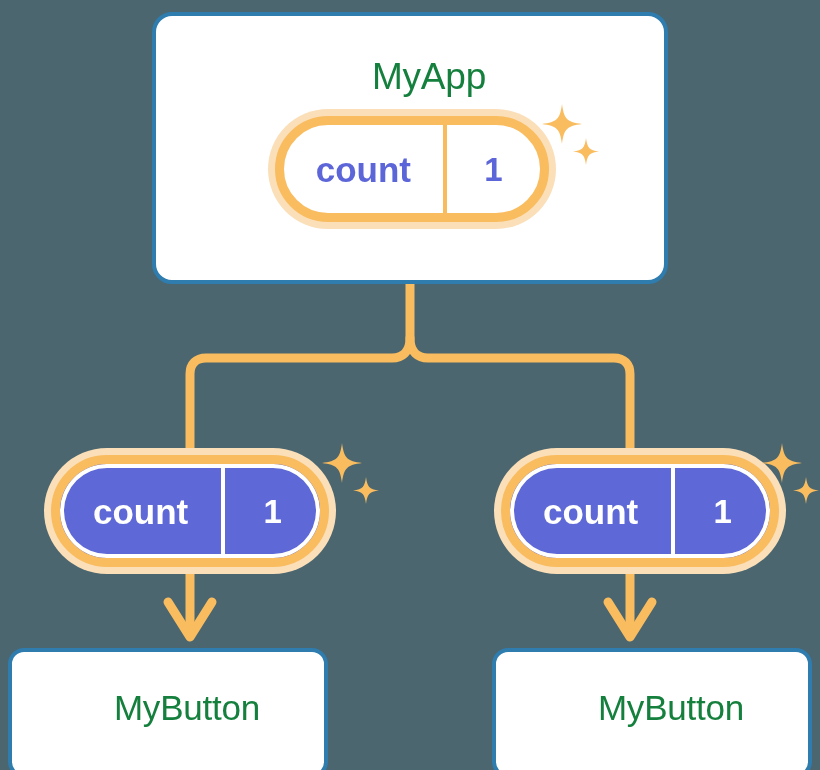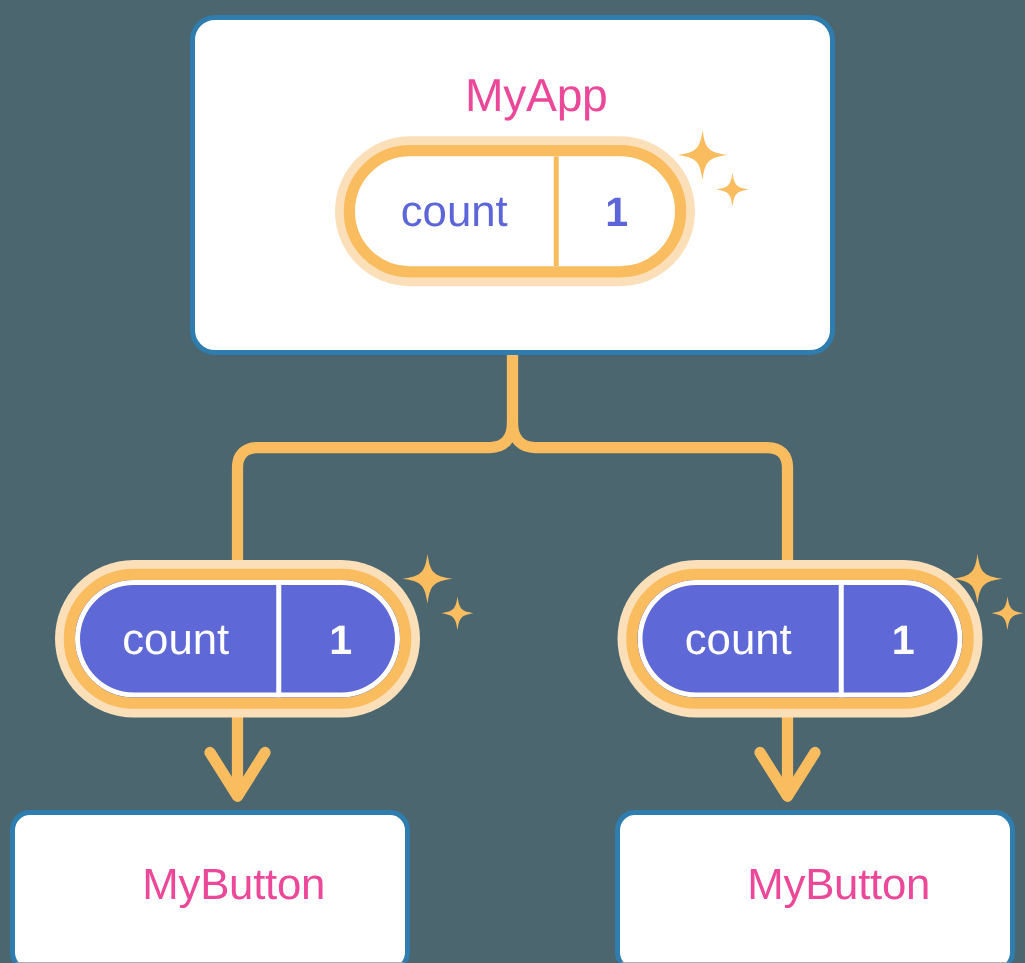--- a/index.html
+++ b/index.html
@@ -35,21 +35,21 @@
     position: absolute;
     background: #ffffff;
     border: 4px solid #2f7cae;
     border-radius: 16px;
     box-sizing: border-box;
     display: flex;
     align-items: center;
     justify-content: center;
   }
   .card-title {
-    color: #ec4899;
+    color: #15803d;
     font-size: 36px;
     font-weight: 400;
     letter-spacing: -0.2px;
     line-height: 1;
     white-space: nowrap;
     margin-left: 38px;
   }
 
   #card-myapp {
     left: 152px;
@@ -145,21 +145,21 @@
   .pill-filled .pill-val {
     border-left: 4px solid #ffffff;
   }
   .pill-filled .pill-key-text,
   .pill-filled .pill-val-text {
     color: #ffffff;
   }
 
   .pill-key-text {
     font-size: 35px;
-    font-weight: 400;
+    font-weight: 700;
     line-height: 1;
     white-space: nowrap;
   }
   .pill-val-text {
     font-size: 33px;
     font-weight: 700;
     line-height: 1;
     white-space: nowrap;
   }
 

